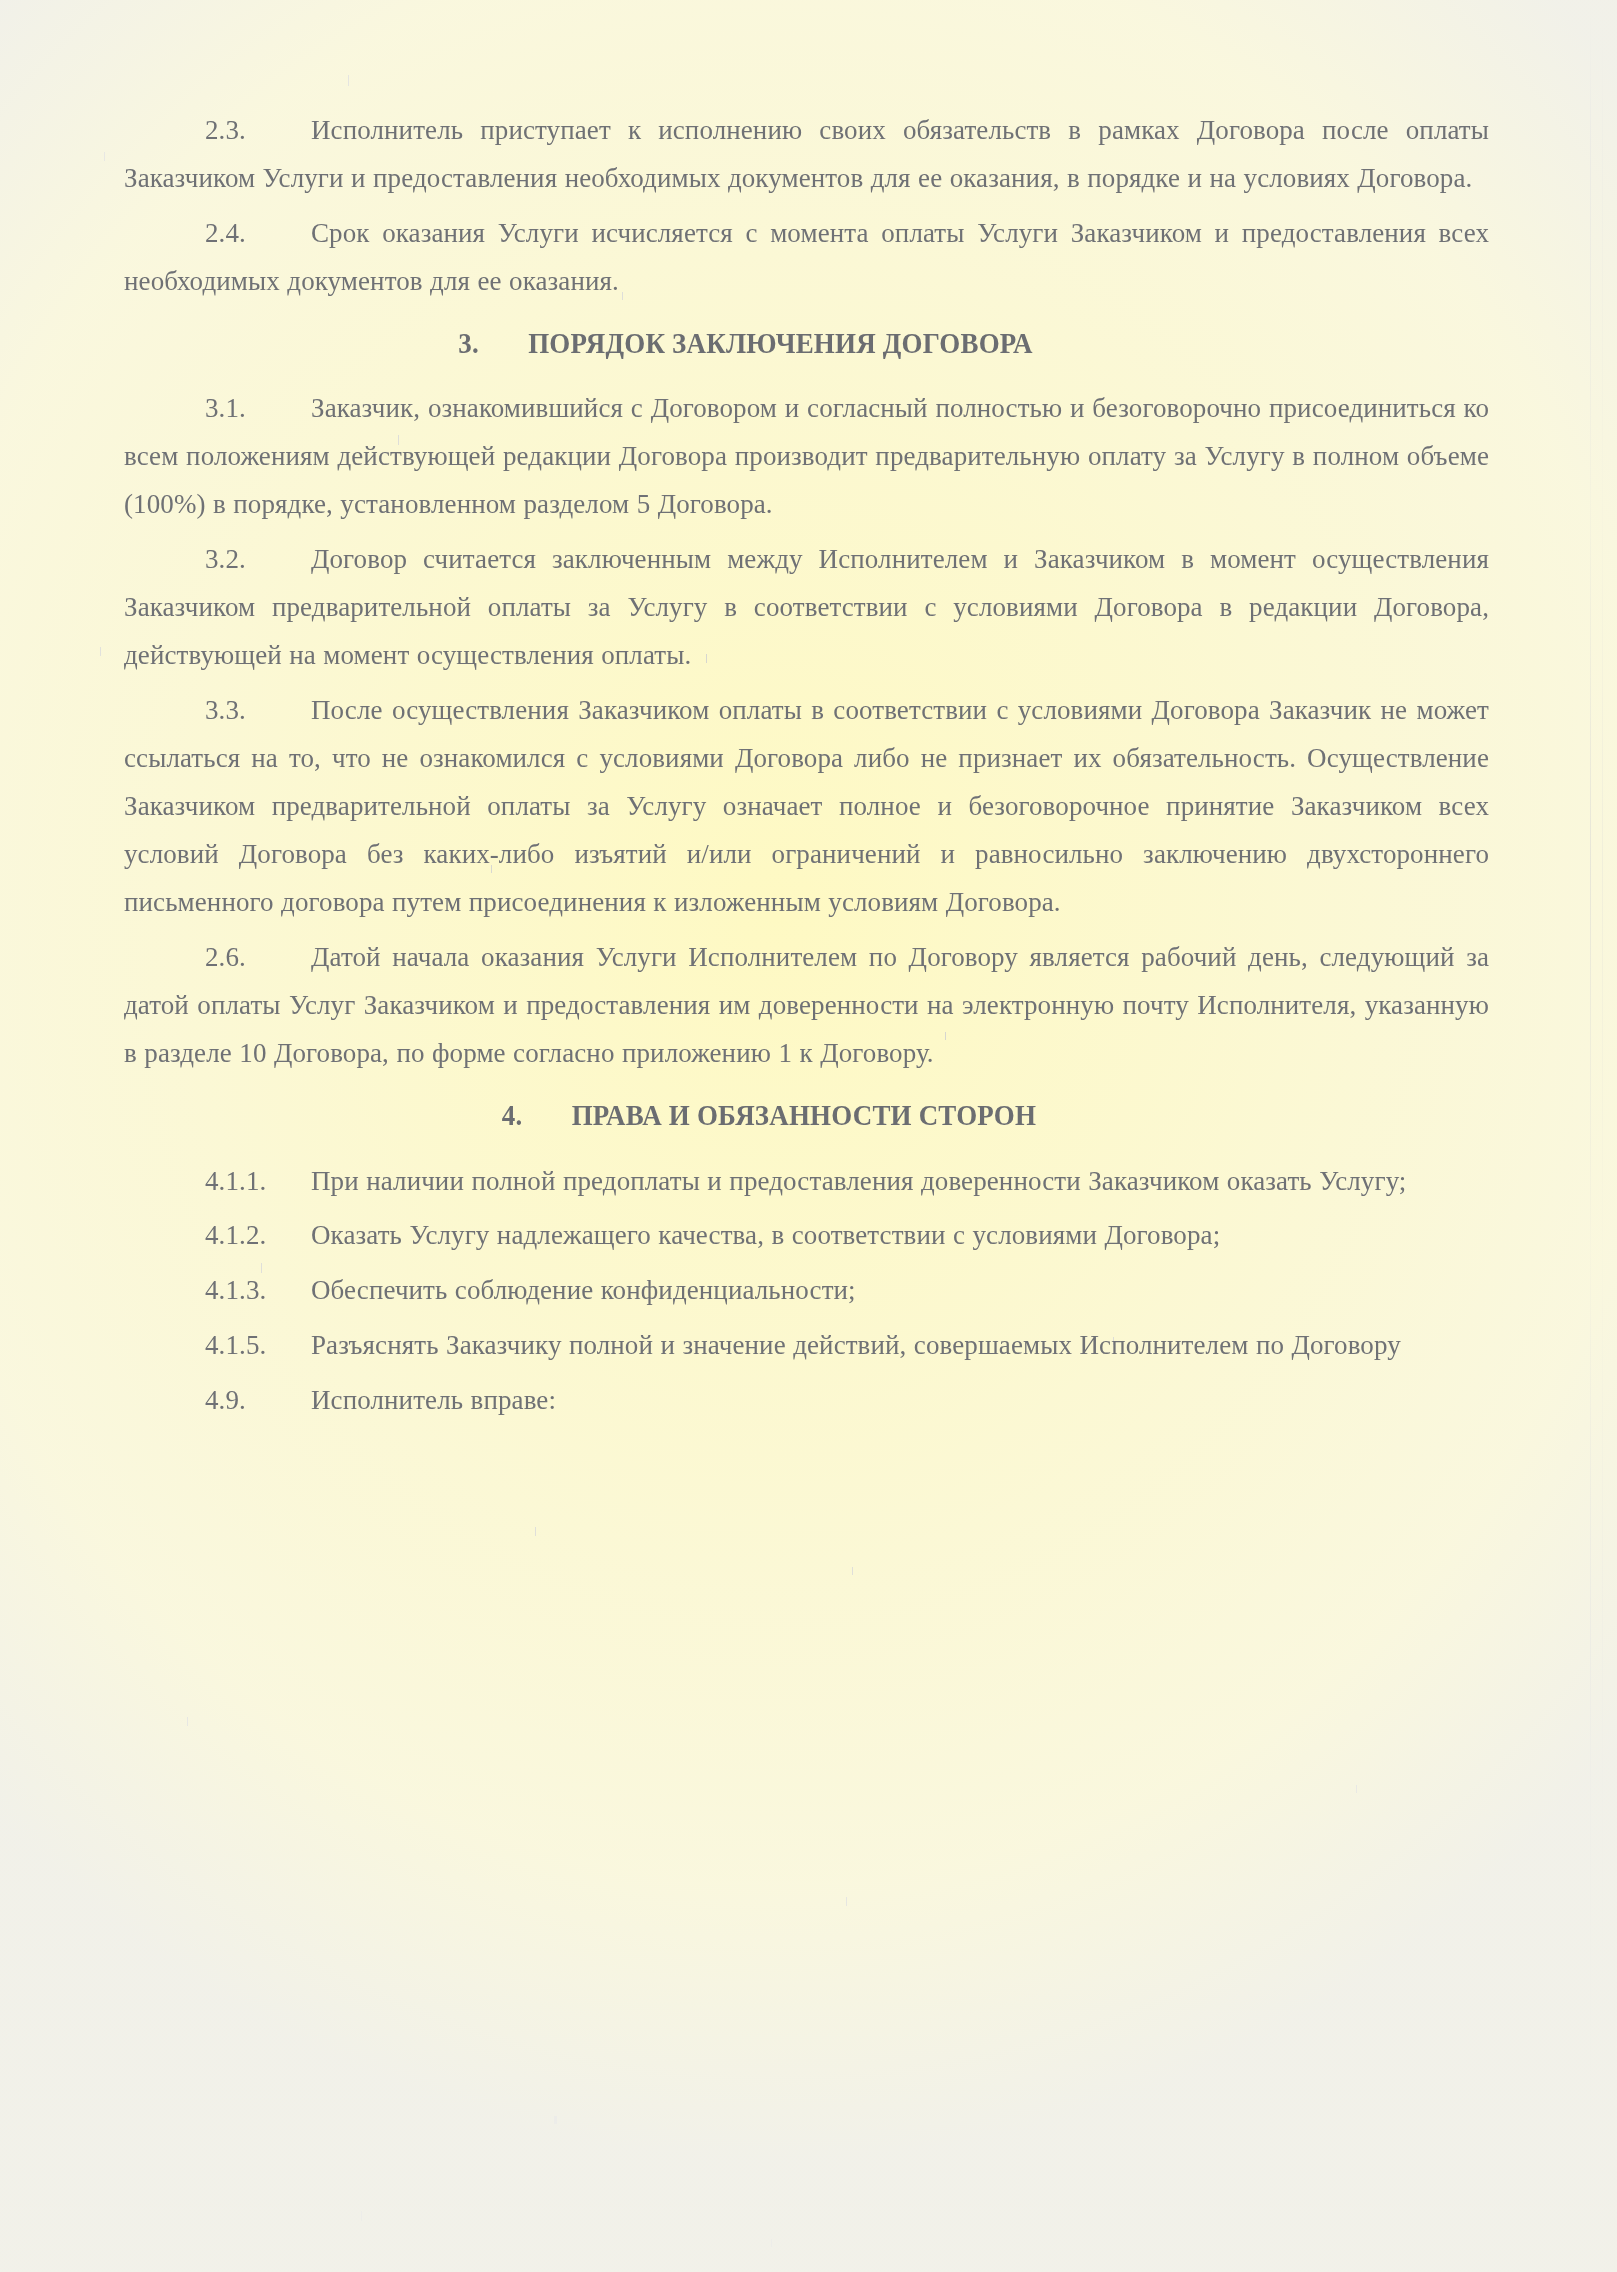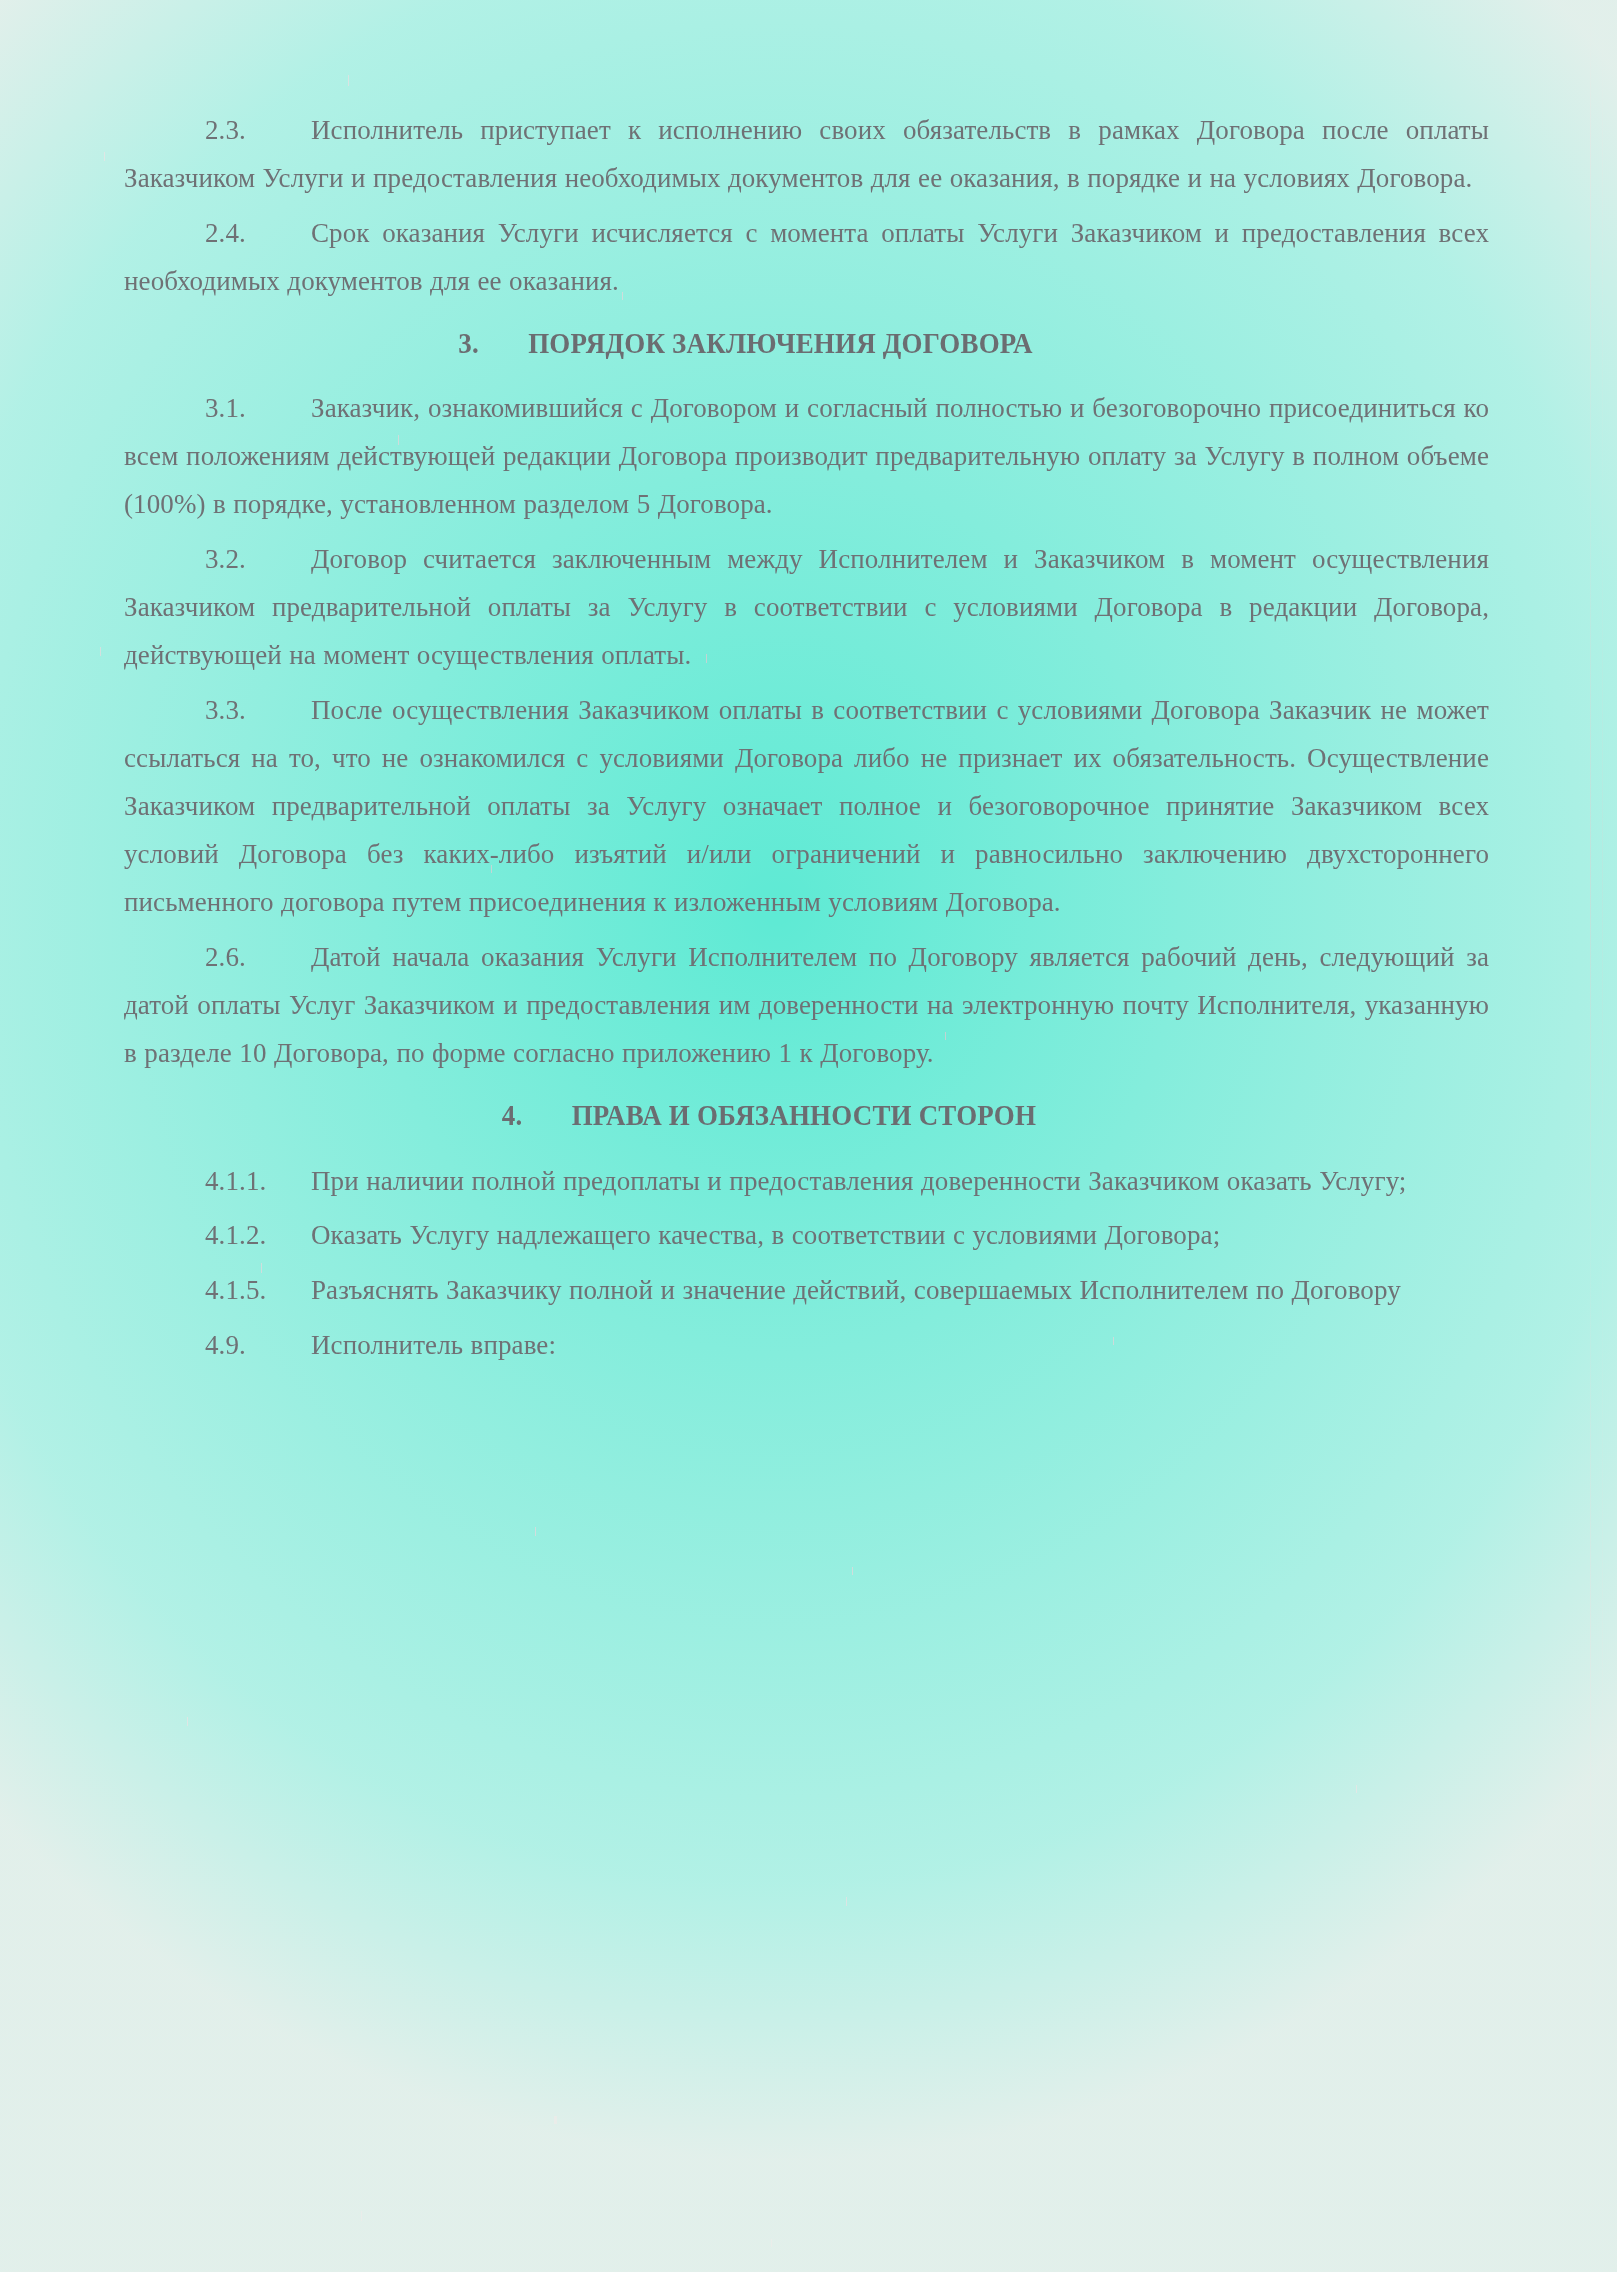--- a/index.html
+++ b/index.html
@@ -7,21 +7,21 @@
     margin: 0;
     padding: 0;
     background: #f2f2f0;
   }
 
   .page {
     position: relative;
     width: 1618px;
     height: 2273px;
     margin: 0 auto;
-    background: #5eead4;
+    background: #fef9c3;
     overflow: hidden;
     font-family: "Liberation Serif", "DejaVu Serif", serif;
     color: #6f7175;
     -webkit-font-smoothing: antialiased;
   }
 
   
   .paper-tint {
     position: absolute;
     inset: 0;
@@ -167,20 +167,21 @@
 
     <p class="clause"><span class="num">2.6.</span><span>Датой начала оказания Услуги Исполнителем по Договору является рабочий день, следующий за датой оплаты Услуг Заказчиком и предоставления им доверенности на электронную почту Исполнителя, указанную в разделе 10 Договора, по форме согласно приложению 1 к Договору.</span></p>
 
     <h2 class="heading h4"><span class="h-num">4.</span><span class="h-text">ПРАВА И ОБЯЗАННОСТИ СТОРОН</span></h2>
 
 
     <p class="clause"><span class="num">4.1.1.</span><span>При наличии полной предоплаты и предоставления доверенности Заказчиком оказать Услугу;</span></p>
 
     <p class="clause"><span class="num">4.1.2.</span><span>Оказать Услугу надлежащего качества, в соответствии с условиями Договора;</span></p>
 
+    <p class="clause"><span class="num">4.1.3.</span><span>Обеспечить соблюдение конфиденциальности;</span></p>
 
 
     <p class="clause"><span class="num">4.1.5.</span><span>Разъяснять Заказчику полной и значение действий, совершаемых Исполнителем по Договору</span></p>
 
     <p class="clause"><span class="num">4.9.</span><span>Исполнитель вправе:</span></p>
 
   </div>
 
   <div class="paper-tint"></div>
 </div>

